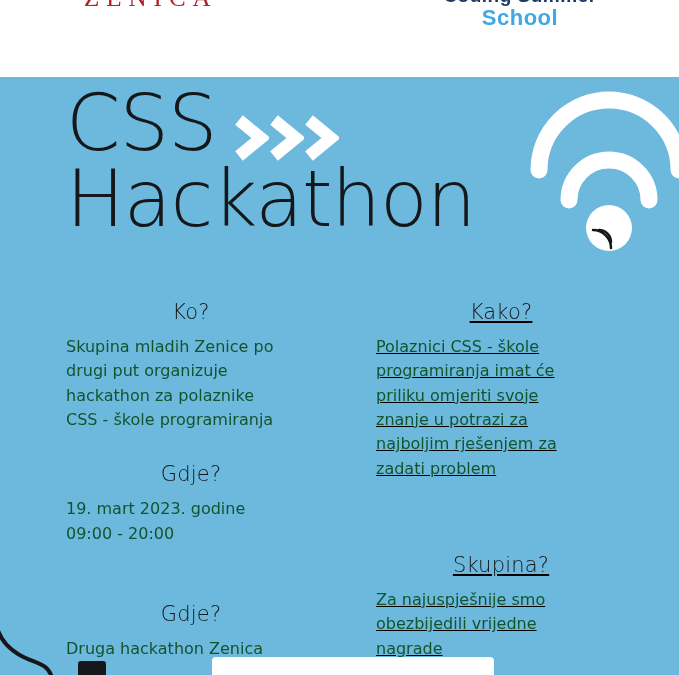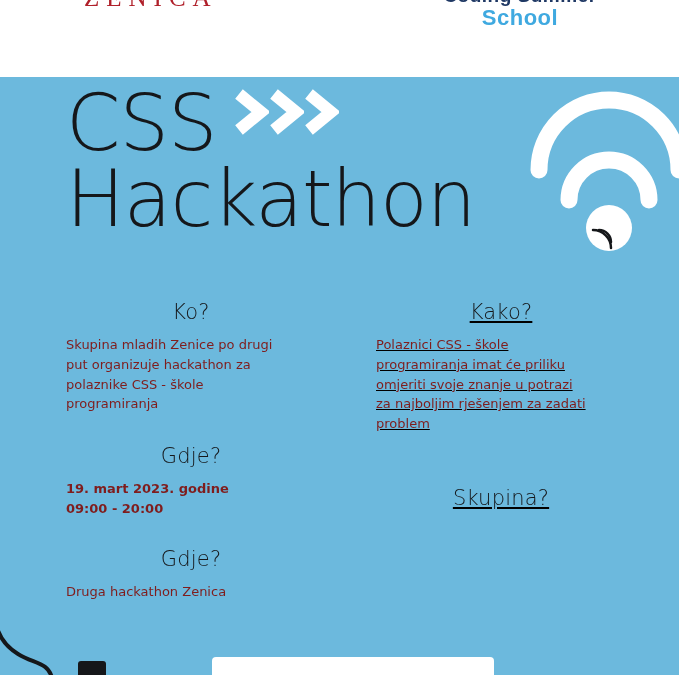--- a/index.html
+++ b/index.html
@@ -88,21 +88,21 @@
   }
 
   
   .title-block {
     position: absolute;
     left: 66px;
     top: 25px;
   }
   .title-row {
     display: flex;
-    align-items: flex-start;
+    align-items: flex-end;
     gap: 18px;
   }
   .title-text {
     font-family: "DejaVu Sans", sans-serif;
     font-weight: 300;
     font-size: 78px;
     line-height: 0.98;
     color: #15171a;
     letter-spacing: -1px;
   }
@@ -126,23 +126,23 @@
     font-weight: 300;
     font-size: 21px;
     color: #15171a;
     margin: 0 0 11px 0;
     letter-spacing: 0.2px;
     text-align: center;
   }
   .a {
     font-family: "DejaVu Sans", sans-serif;
     font-weight: 400;
-    font-size: 13px;
+    font-size: 16px;
     line-height: 1.52;
-    color: #7f1d1d;
+    color: #14532d;
     margin: 0 0 30px 0;
     max-width: 215px;
   }
 
   
   .bottom-box {
     position: absolute;
     left: 212px;
     bottom: -6px;
     width: 282px;
@@ -198,32 +198,33 @@
       </div>
     </div>
     <div class="title-text">Hackathon</div>
   </div>
 
   <div class="col col-left">
     <h3 class="q">Ko?</h3>
     <p class="a">Skupina mladih Zenice po drugi put organizuje hackathon za polaznike CSS - škole programiranja</p>
 
     <h3 class="q">Gdje?</h3>
-    <p class="a" style="white-space:pre-line;margin-bottom:28px;font-weight:bold;">19. mart 2023. godine
+    <p class="a" style="white-space:pre-line;margin-bottom:56px;">19. mart 2023. godine
 09:00 - 20:00</p>
 
     <h3 class="q">Gdje?</h3>
     <p class="a">Druga hackathon Zenica</p>
   </div>
 
   <div class="col col-right">
     <h3 class="q">Kako?</h3>
-    <p class="a" style="margin-bottom:52px;">Polaznici CSS - škole programiranja imat će priliku omjeriti svoje znanje u potrazi za najboljim rješenjem za zadati problem</p>
+    <p class="a" style="margin-bottom:72px;">Polaznici CSS - škole programiranja imat će priliku omjeriti svoje znanje u potrazi za najboljim rješenjem za zadati problem</p>
 
     <h3 class="q">Skupina?</h3>
+    <p class="a">Za najuspješnije smo obezbijedili vrijedne nagrade</p>
   </div>
 
   <svg class="squiggle" viewBox="0 0 120 110">
     <path d="M2 10 C2 55, 8 72, 28 84 C44 94, 58 92, 62 108" fill="none" stroke="#15171a" stroke-width="4"></path>
   </svg>
 
   <div class="black-mark"></div>
   <div class="bottom-box"></div>
 </div>
 

